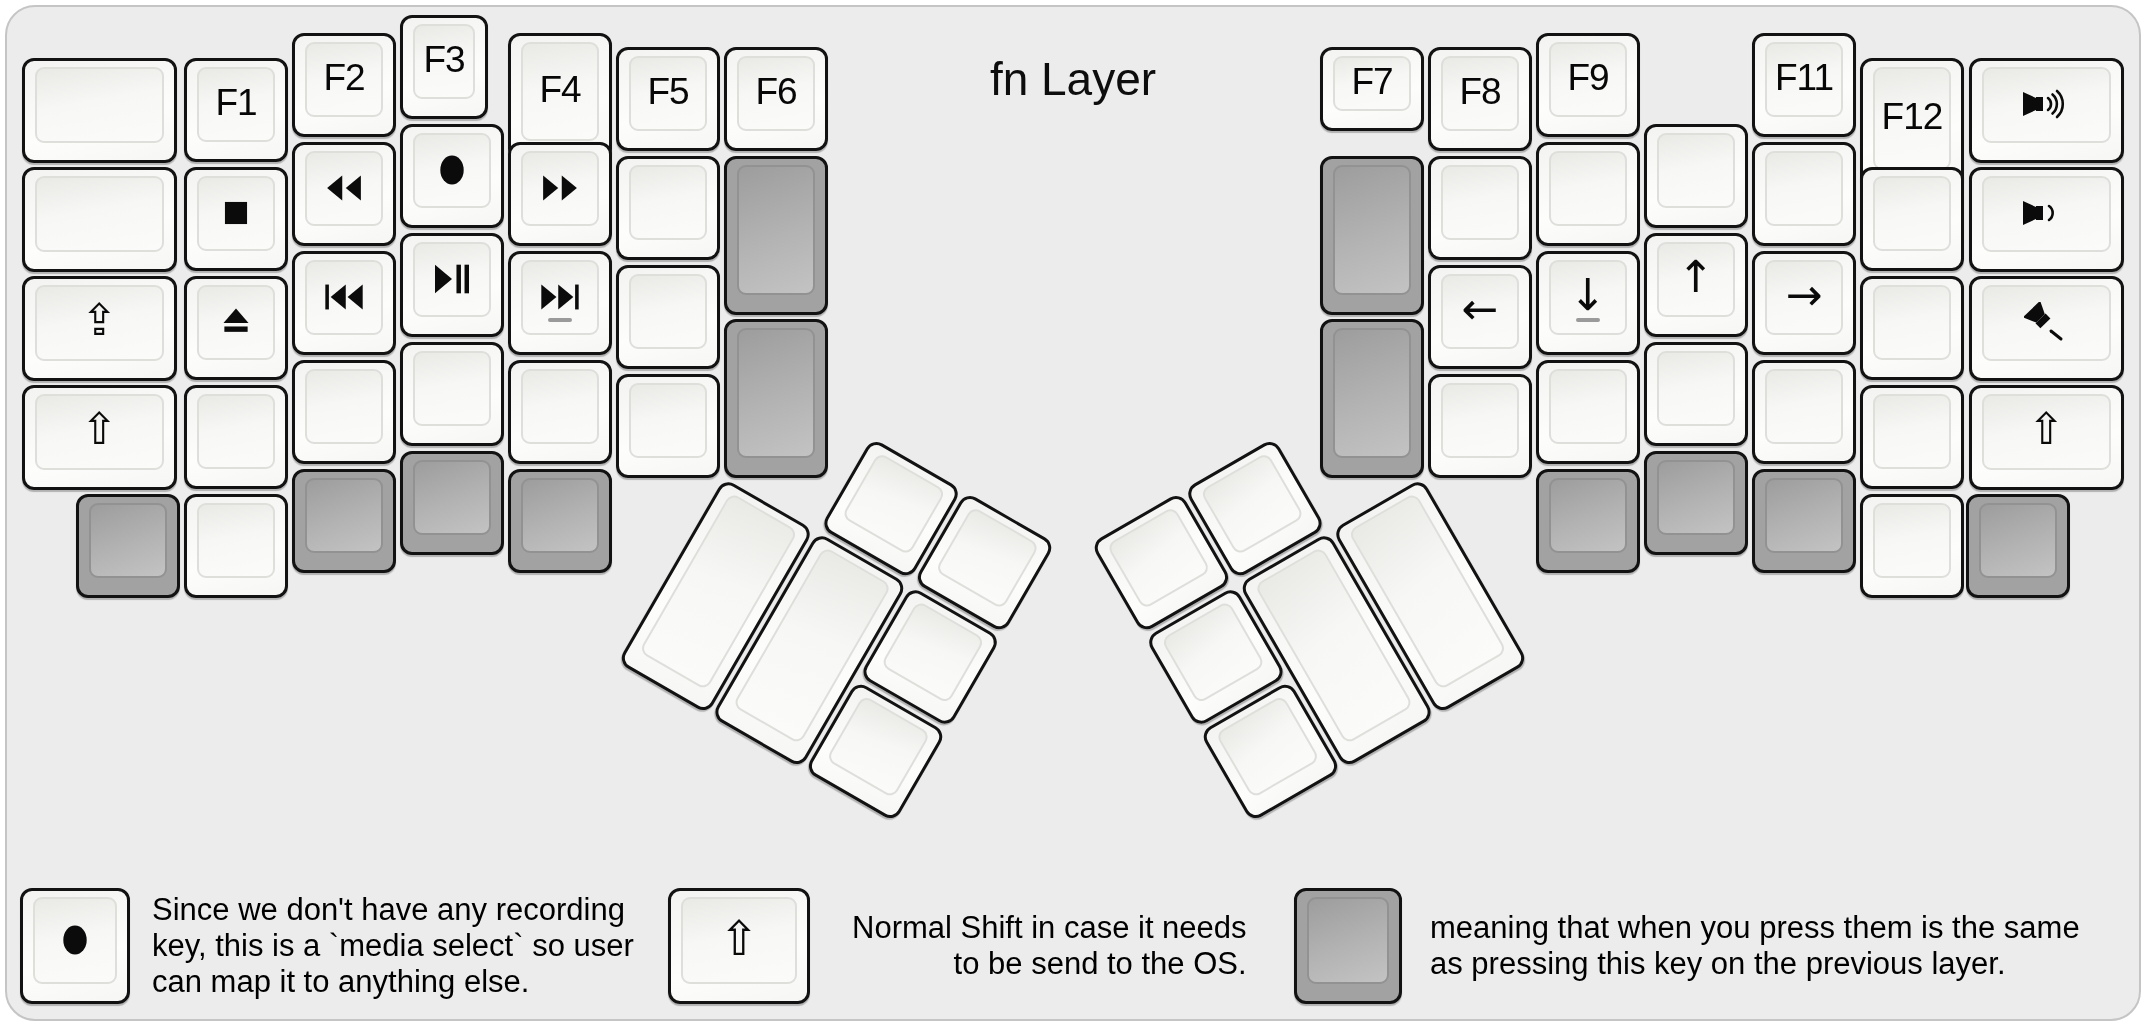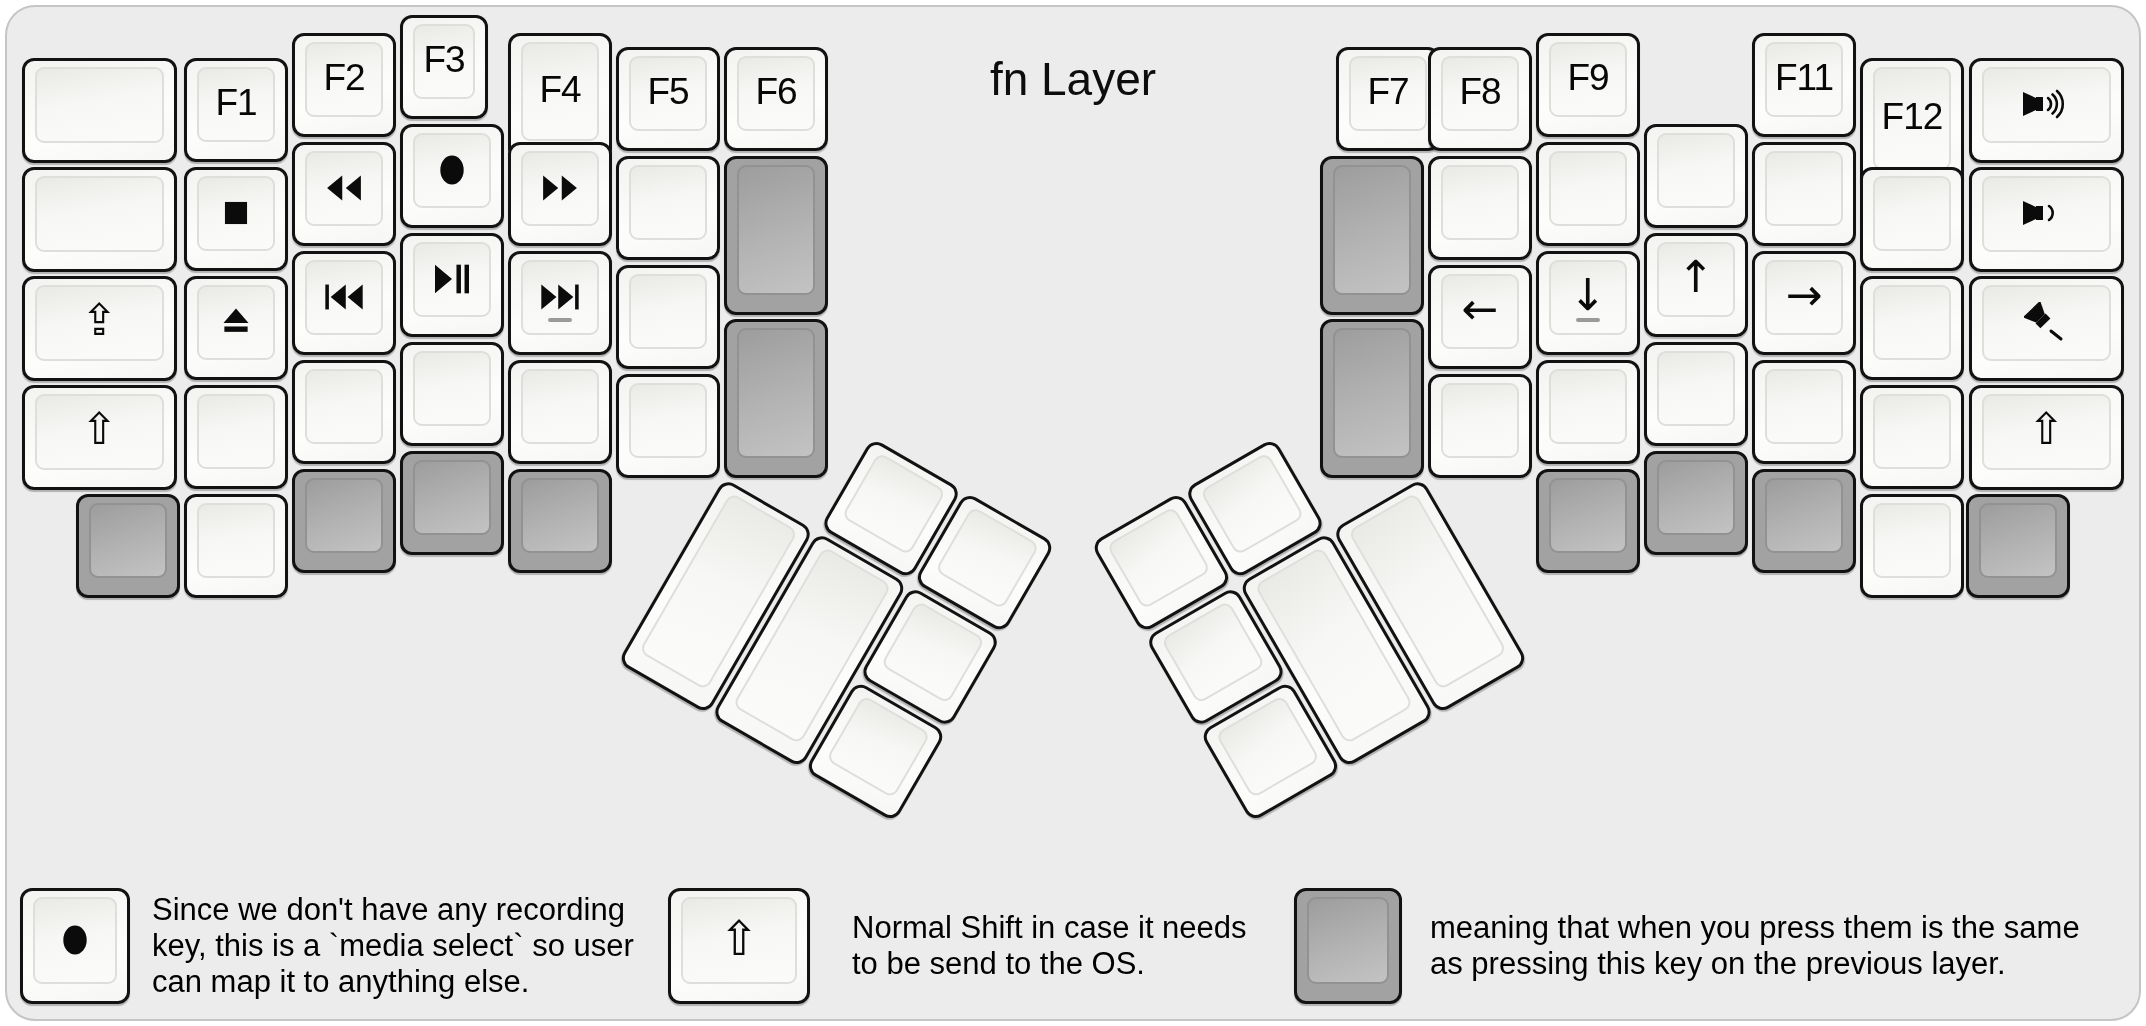--- a/index.html
+++ b/index.html
@@ -223,21 +223,21 @@
     </div>
     <div class="key gray" style="left: 724px; top: 156px; width: 104px; height: 159px;">
       <div class="cap"></div>
     </div>
     <div class="key gray" style="left: 724px; top: 319px; width: 104px; height: 159px;">
       <div class="cap"></div>
     </div>
     <div class="key gray" style="left: 76px; top: 494px; width: 104px; height: 104px;">
       <div class="cap"></div>
     </div>
-    <div class="key white" style="left: 1320px; top: 47px; width: 104px; height: 104px; margin-left: 16px;">
+    <div class="key white" style="left: 1320px; top: 47px; width: 104px; height: 84px;">
       <div class="cap">
         <span class="glyph-label">F7</span>
       </div>
     </div>
     <div class="key gray" style="left: 1320px; top: 156px; width: 104px; height: 159px;">
       <div class="cap"></div>
     </div>
     <div class="key gray" style="left: 1320px; top: 319px; width: 104px; height: 159px;">
       <div class="cap"></div>
     </div>
@@ -424,21 +424,21 @@
     <div class="legend-item-text" style="left: 152px; top: 888px;">
       <div>Since we don't have any recording</div>
       <div>key, this is a `media select` so user</div>
       <div>can map it to anything else.</div>
     </div>
     <div class="key white legend-key" style="left: 668px; top: 888px; width: 142px; height: 116px;">
       <div class="cap">
         <span class="glyph-symbol">⇧</span>
       </div>
     </div>
-    <div class="legend-item-text" style="left: 852px; top: 888px;">
+    <div class="legend-item-text" style="left: 852px; top: 888px; text-align: right;">
       <div>Normal Shift in case it needs</div>
       <div>to be send to the OS.</div>
     </div>
     <div class="key gray legend-key" style="left: 1294px; top: 888px; width: 108px; height: 116px;">
       <div class="cap"></div>
     </div>
     <div class="legend-item-text" style="left: 1430px; top: 888px;">
       <div>meaning that when you press them is the same</div>
       <div>as pressing this key on the previous layer.</div>
     </div>

